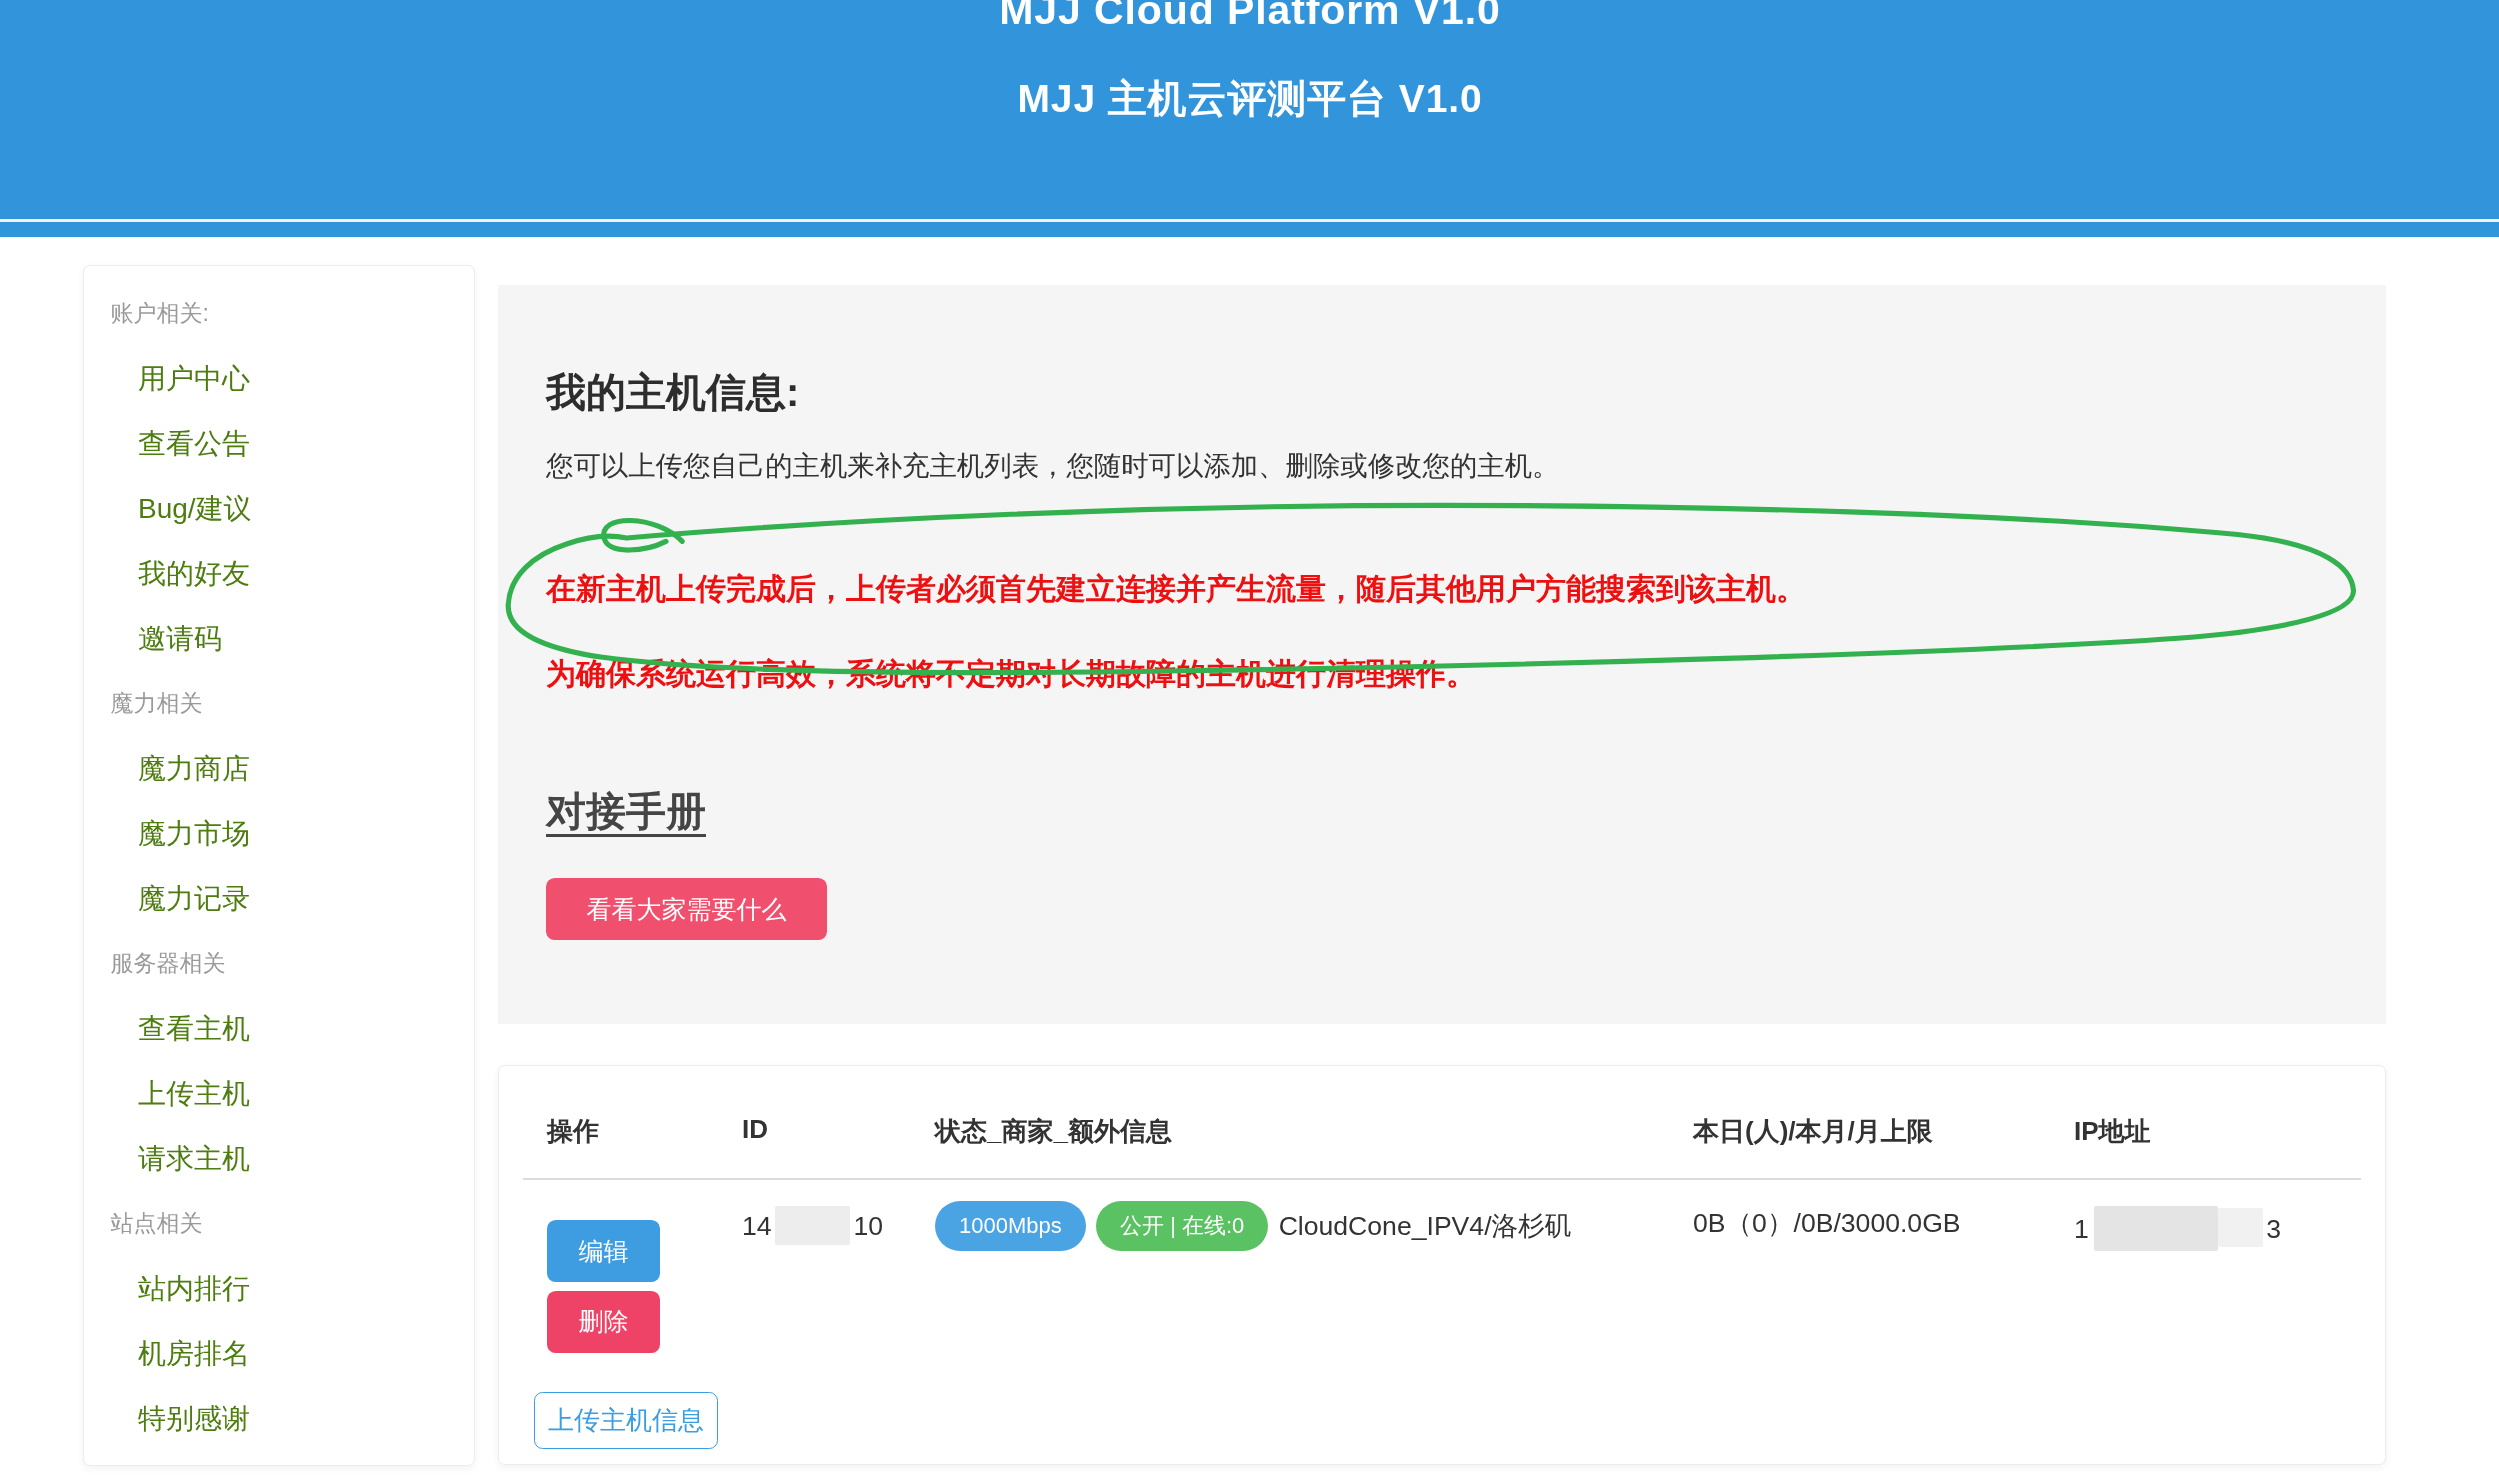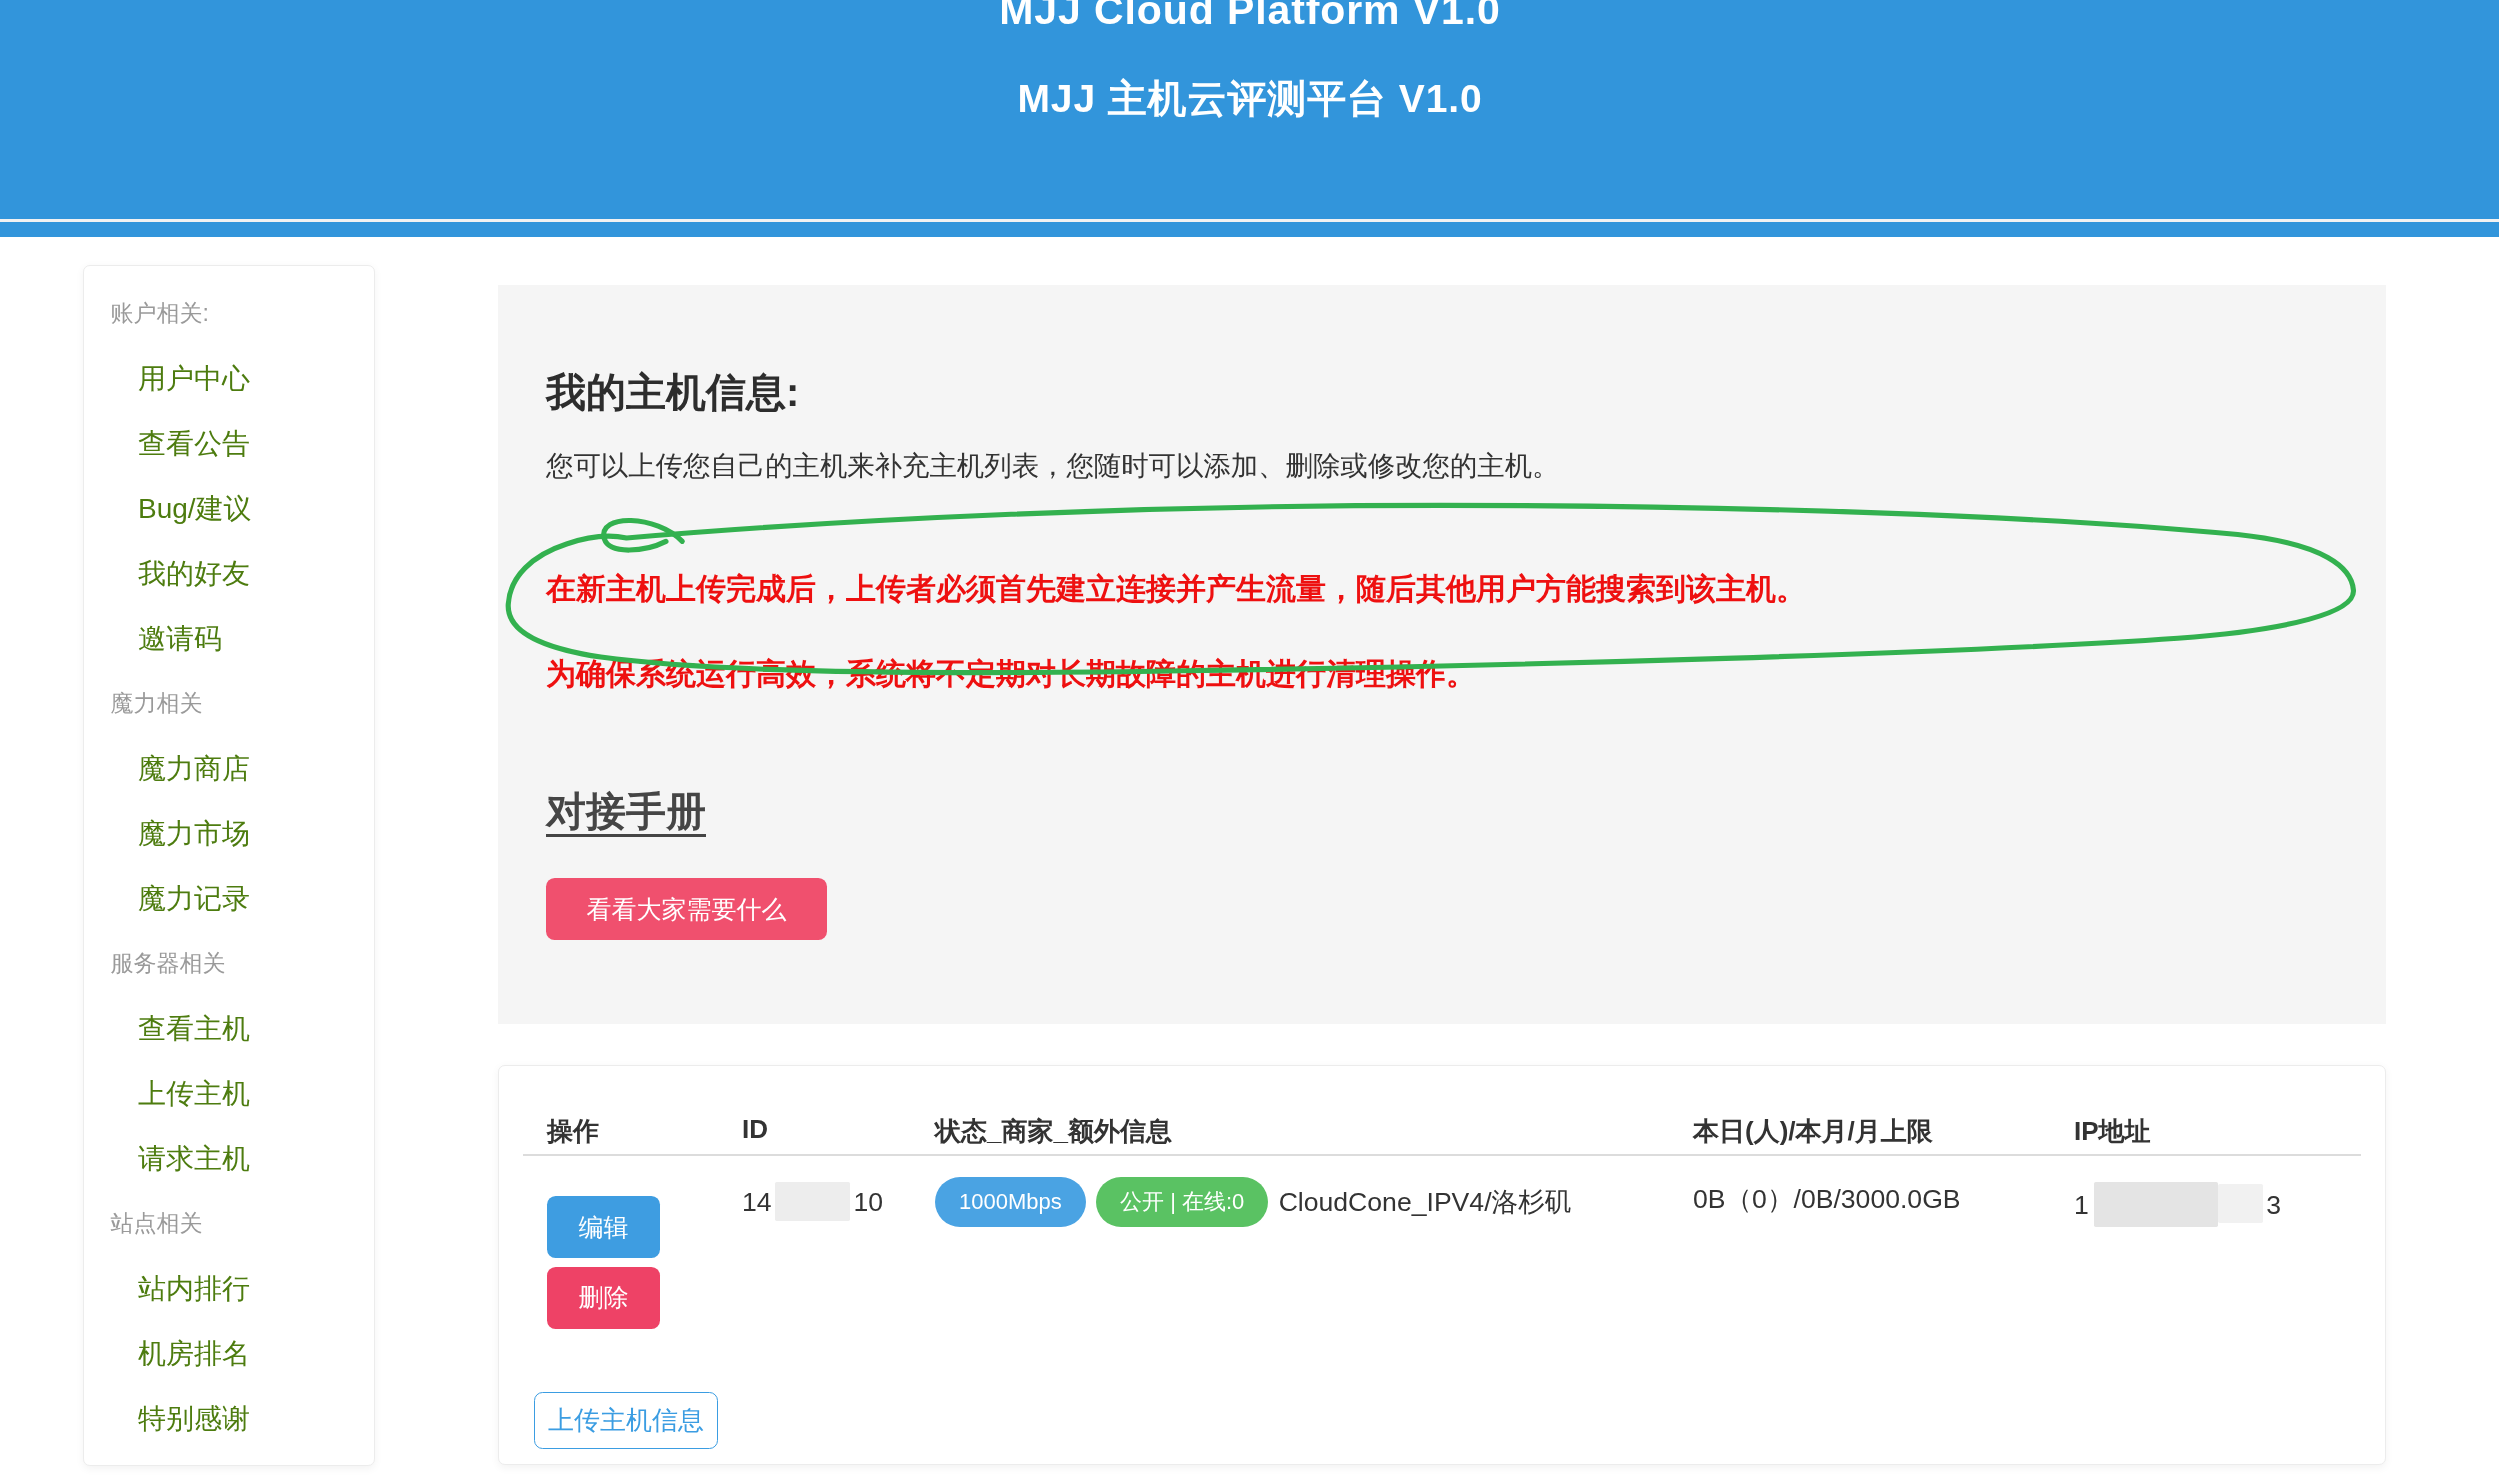--- a/index.html
+++ b/index.html
@@ -33,21 +33,21 @@
   }
   .page-divider {
     position:absolute; left:0; top:219px;
     width:2500px; height:2.6px;
     background:#f2f2f2;
   }
 
   
   .sidebar {
     position:absolute; left:83px; top:265px;
-    width:292px; height:1201px;
+    width:392px; height:1201px;
     background:#fff;
     border:0.9px solid #ececec;
     border-radius:6.9px;
     box-shadow:0 2.6px 8.6px rgba(0,0,0,0.05);
     padding-top:15.4px;
   }
   .side-line { height:65px; display:flex; align-items:center; }
   .side-title {
     padding-left:26.6px;
     font-size:23px; color:#9a9a9a;
@@ -121,21 +121,21 @@
     border-radius:6.9px;
     box-shadow:0 2.6px 8.6px rgba(0,0,0,0.05);
     padding:0 24px;
   }
   .grid-head, .grid-row {
     display:grid;
     grid-template-columns:195px 193px 758px 381px 1fr;
     padding-left:24px;
   }
   .grid-head {
-    padding-top:48px; padding-bottom:5px;
+    padding-top:48px; padding-bottom:29px;
     border-bottom:2.6px solid #dcdcdc;
     font-size:26px; font-weight:bold; color:#333;
   }
   .grid-row {
     padding-top:21.4px;
     font-size:26.6px; color:#333;
     align-items:start;
   }
   .ops-cell { display:flex; flex-direction:column; gap:8.6px; width:113px;margin-top:19px; }
   .btn-edit, .btn-delete {

